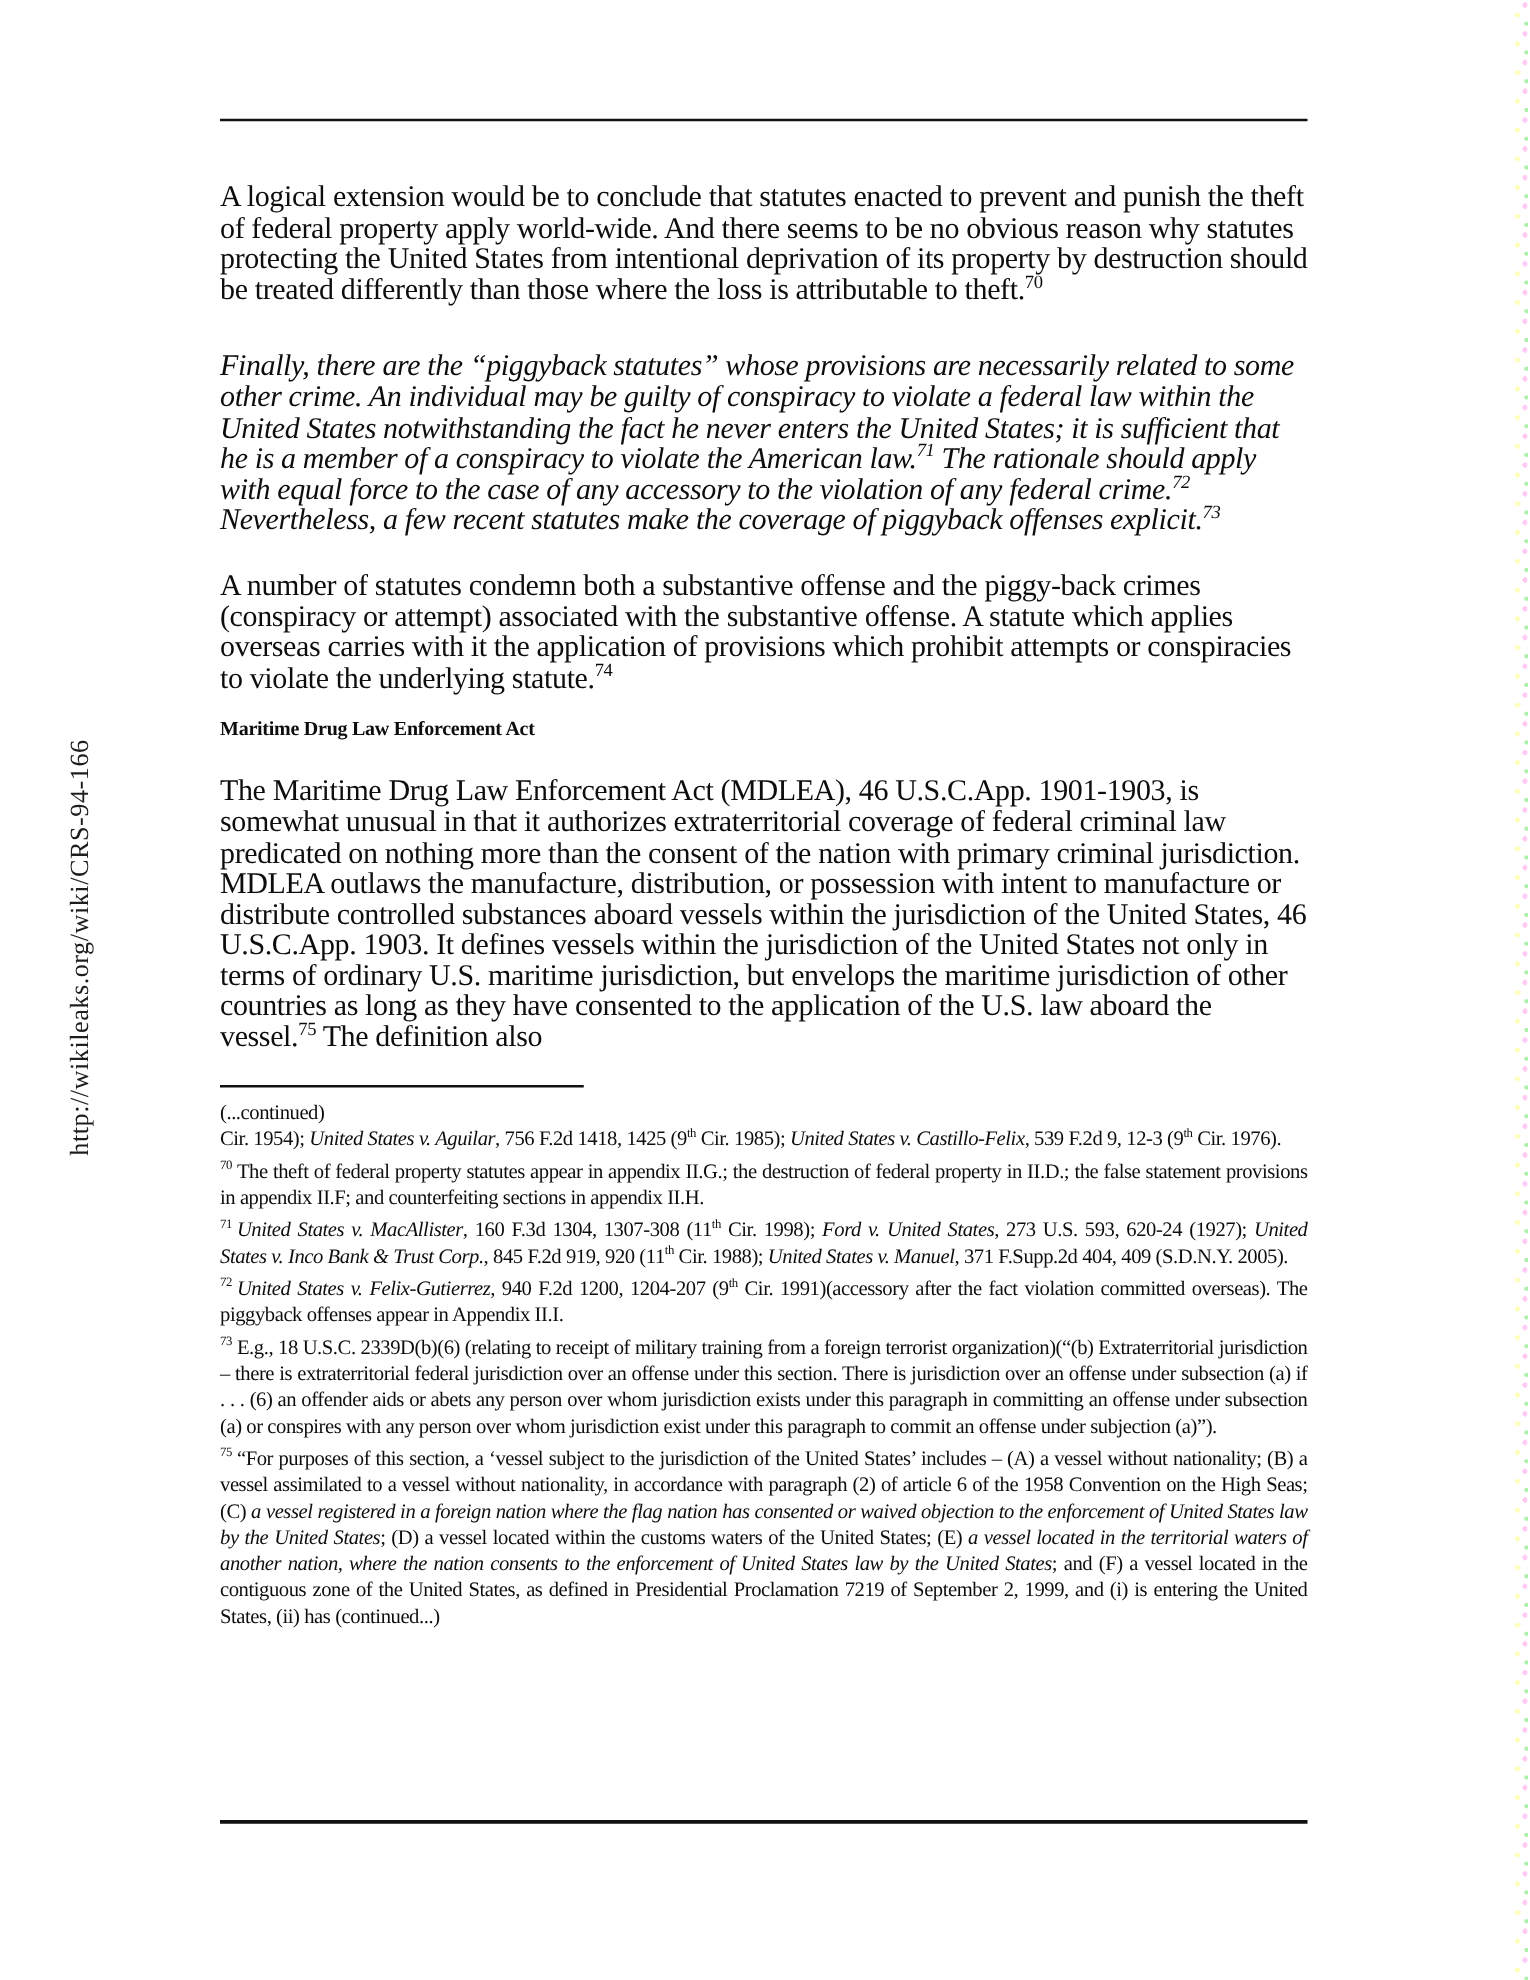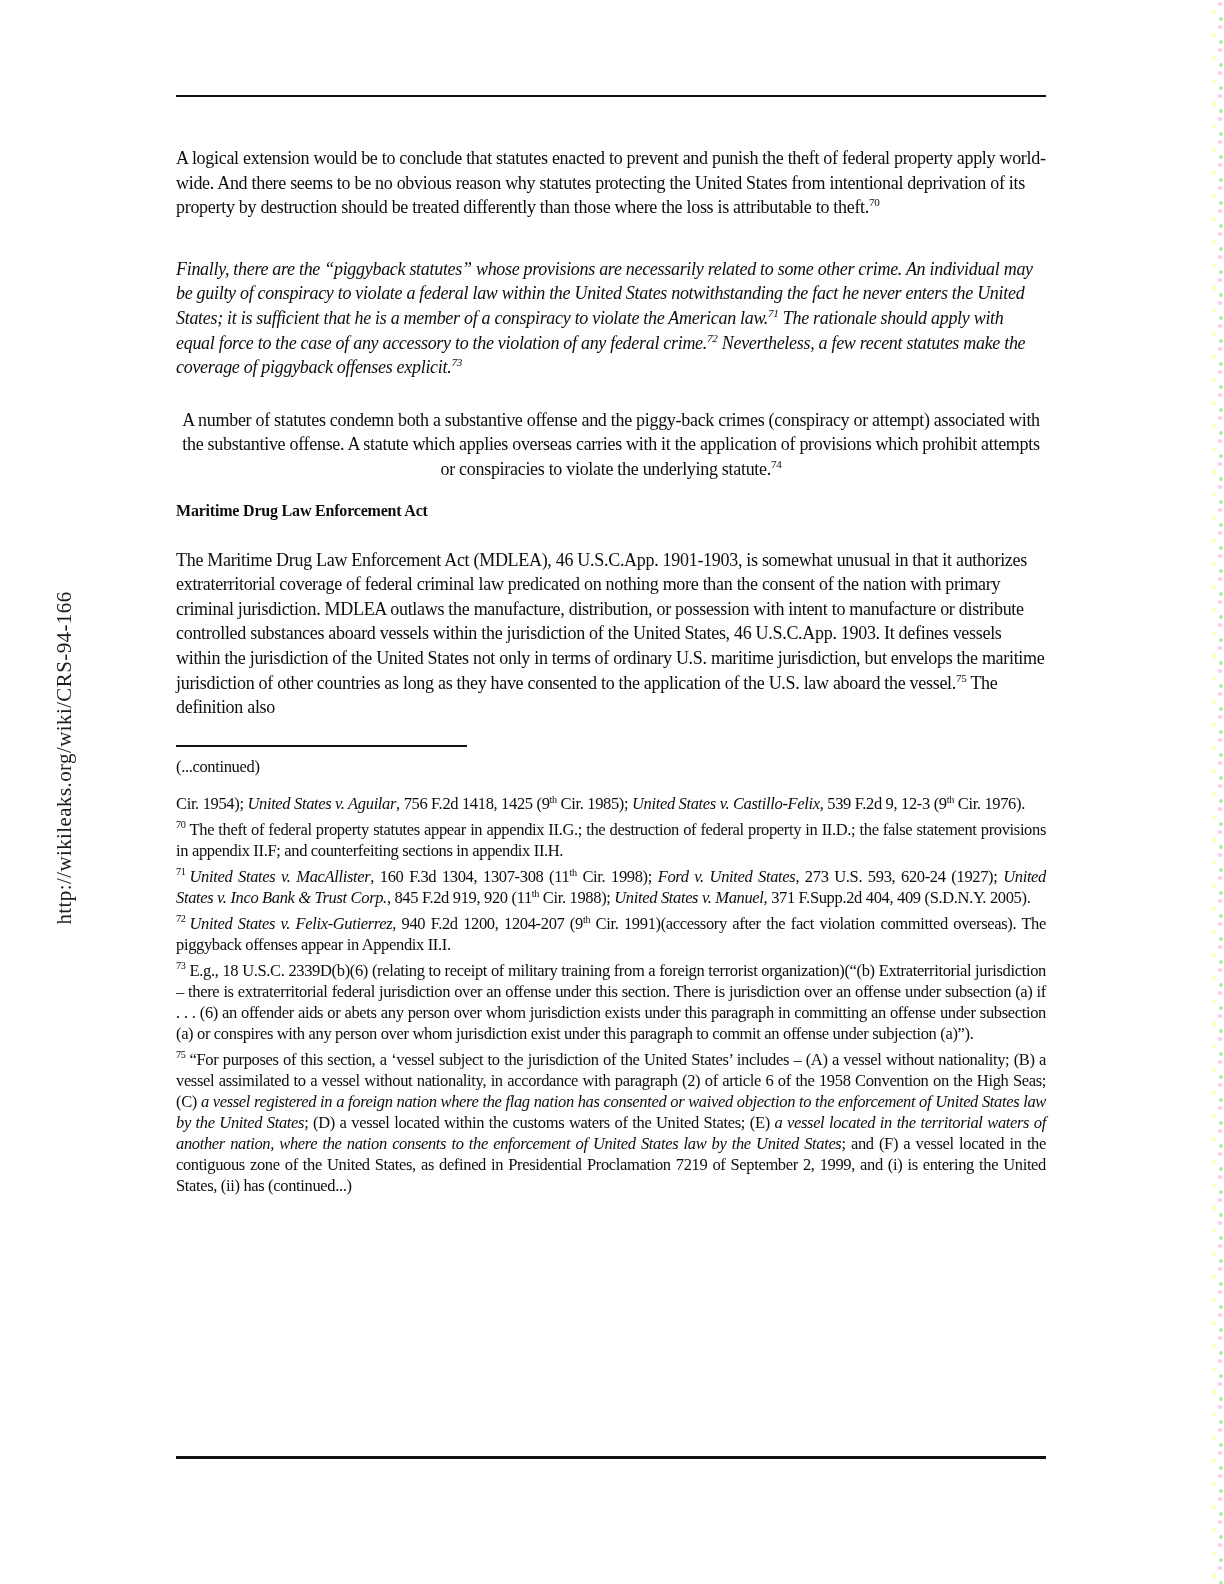--- a/index.html
+++ b/index.html
@@ -28,44 +28,44 @@
     position:absolute;left:64px;top:758px;
     transform:translate(-50%,-50%) rotate(-90deg);
     white-space:nowrap;
     font-size:21px;color:#1d1d1d;letter-spacing:.4px;
   }
   .content{
     position:absolute;left:176px;top:146px;width:870px;
   }
   .para{
     margin:0;
-    font-size:18px;line-height:24.6px;letter-spacing:-.3px;
+    font-size:24px;line-height:24.6px;letter-spacing:-.3px;
     text-align:left;
   }
   .para.p1{margin-bottom:37px;}
   .para.p2{margin-bottom:28px;font-style:italic;}
-  .para.p3{margin-bottom:20px;text-align:center;}
+  .para.p3{margin-bottom:20px;}
   .para.p4{margin-bottom:0;}
   .heading{
     margin:0 0 28px 0;
     font-size:16px;font-weight:bold;letter-spacing:-.2px;
   }
   sup{font-size:.62em;line-height:0;}
   .fn-sep{
     margin-top:25px;
     width:291px;height:0;
     border-top:2px solid #111;
   }
   .footnotes{
     margin-top:9px;
     font-size:16.5px;line-height:21px;letter-spacing:-.35px;
     text-align:justify;
   }
   .footnote{margin:0 0 5px 0;}
-  .fn-cont{margin-bottom:16px;text-align:left;}
+  .fn-cont{margin-bottom:0;text-align:left;}
   .fn-num{margin-right:4px;}
   i{font-style:italic;}
 </style>
 </head>
 <body>
 
 <div class="page">
 
   <div class="edge-pattern"></div>
 

